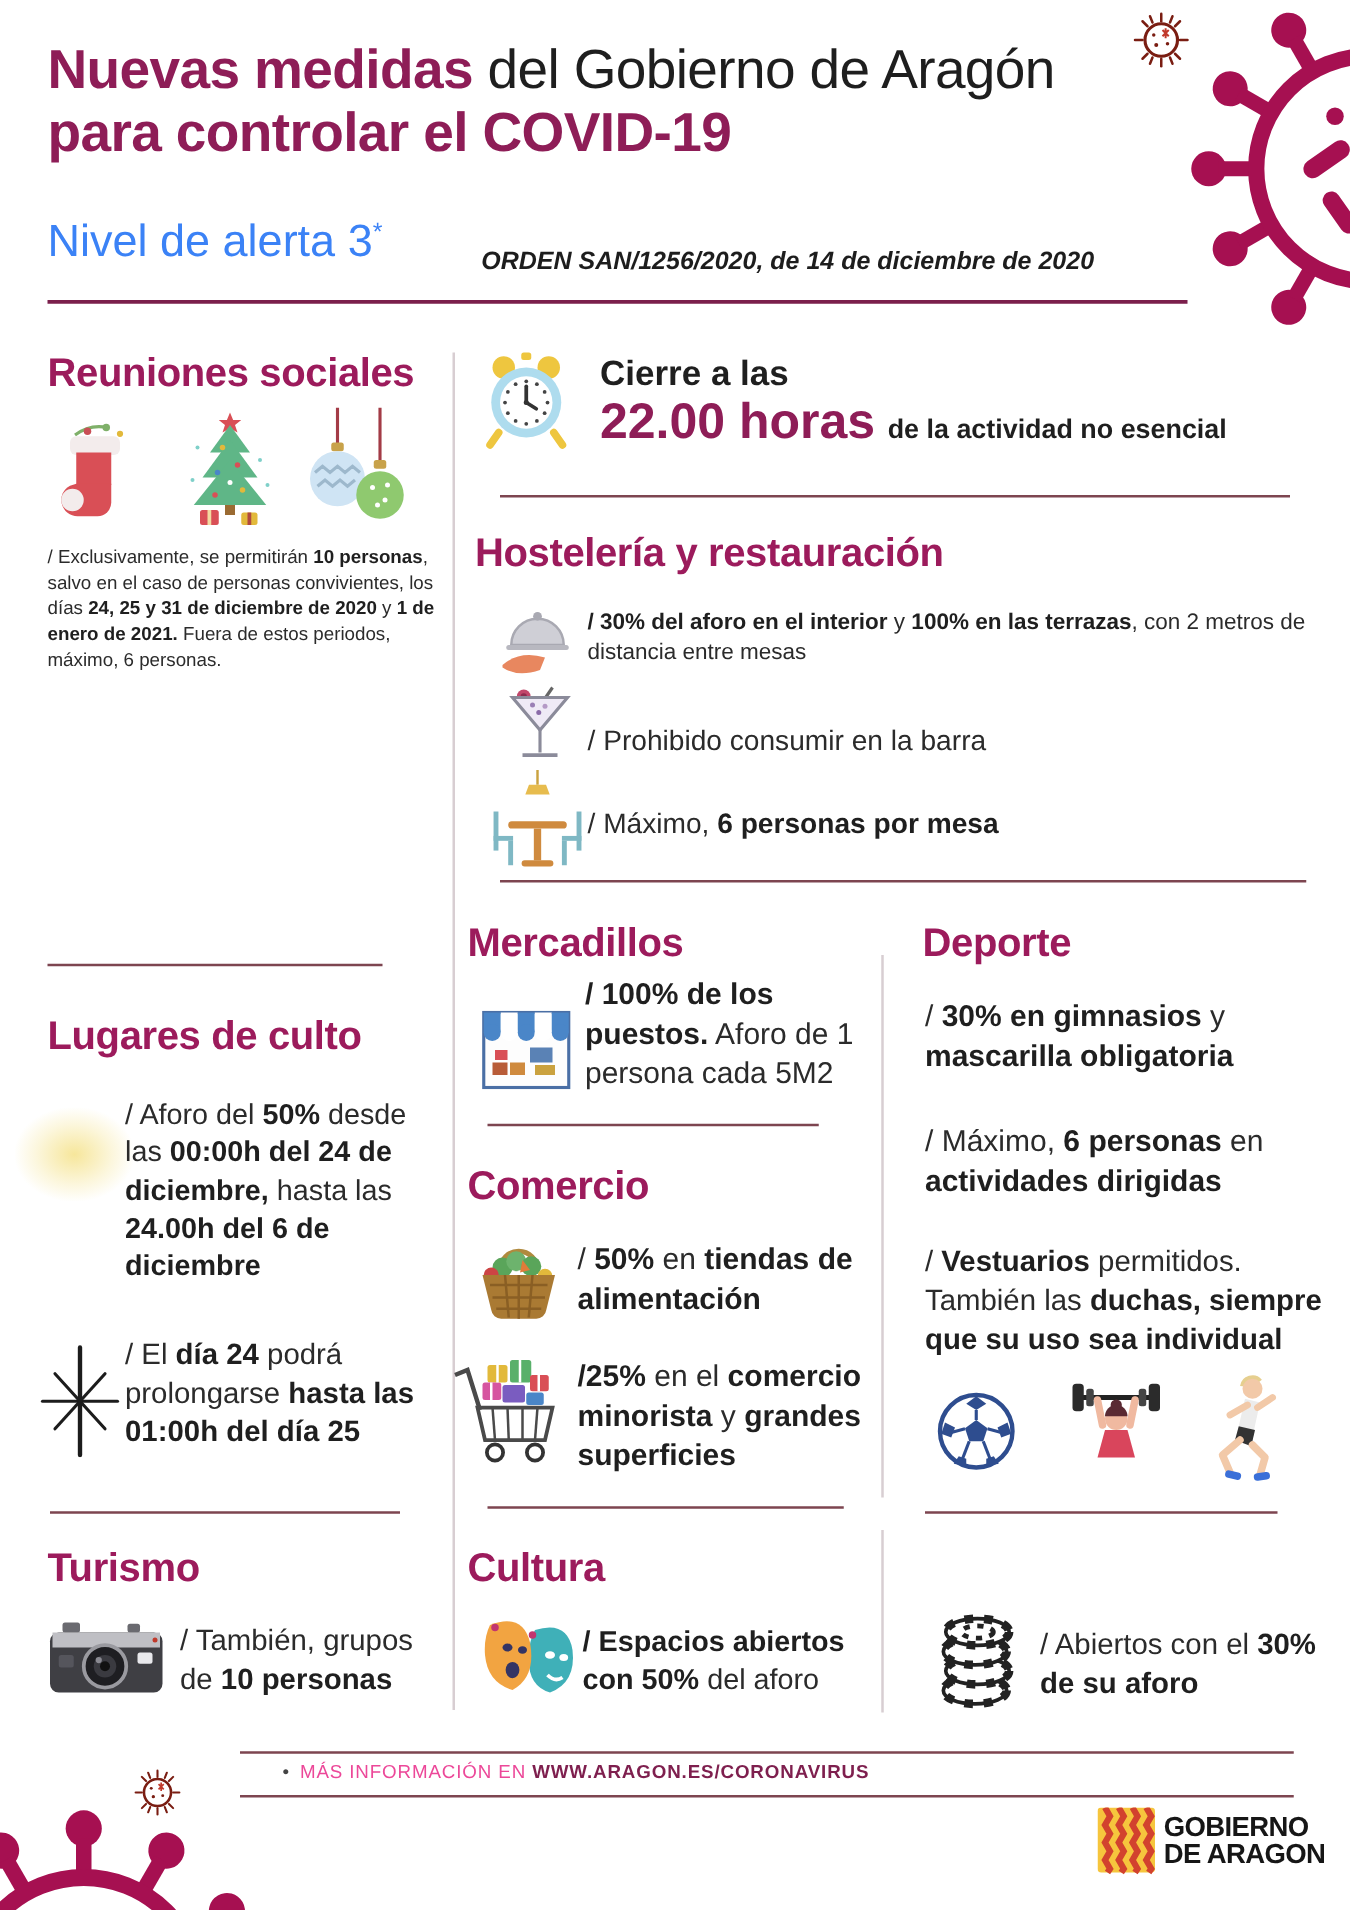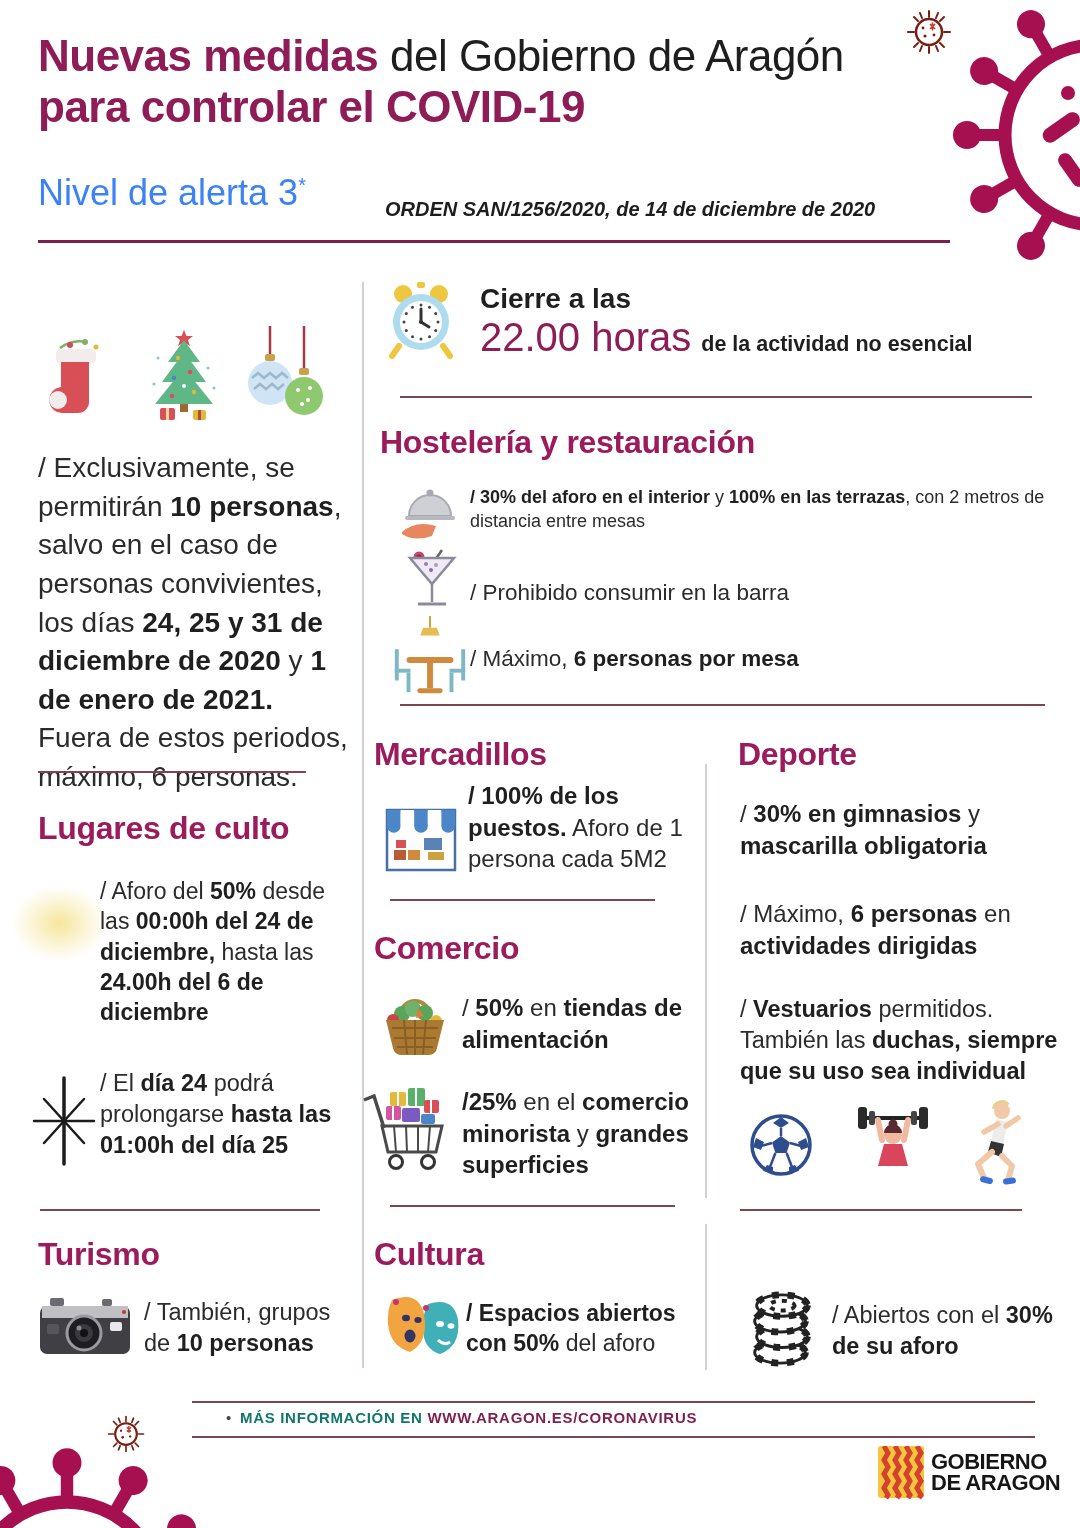--- a/index.html
+++ b/index.html
@@ -11,26 +11,26 @@
   .nivel{font-size:36px;color:#3b82f6;}
   .nivel sup{font-size:20px;}
   .orden{font-size:20px;font-style:italic;font-weight:700;color:#1d1d1d;}
   .sec-title{font-weight:700;color:#9c1b5c;font-size:32px;letter-spacing:-0.3px;}
   .body{font-size:24px;line-height:1.32;color:#2b2b2b;margin:0;}
   .body b{font-weight:700;color:#1f1f1f;}
   .hrule{position:absolute;background:#7d4550;height:2px;}
   .vrule{position:absolute;background:#d8ced2;width:2px;}
   .clock-l1{font-size:28px;font-weight:700;color:#1f1f1f;}
   .time-row{display:flex;align-items:baseline;}
-  .time-big{font-size:40px;font-weight:400;color:#8e1d57;}
+  .time-big{font-size:40px;font-weight:700;color:#8e1d57;}
   .time-rest{font-size:21.5px;font-weight:700;color:#1f1f1f;margin-left:10px;}
   .glow{background:radial-gradient(ellipse at center,rgba(244,224,130,0.8) 0%,rgba(244,224,130,0.28) 45%,rgba(244,224,130,0) 72%);}
   .foot-txt{font-size:15px;letter-spacing:0.7px;}
   .foot-bullet{color:#444;margin-right:8px;}
-  .foot-label{color:#0f766e;font-weight:700;}
+  .foot-label{color:#ec4899;font-weight:400;}
   .foot-url{color:#7e1f4e;font-weight:800;}
   .logo{display:flex;align-items:center;gap:7px;}
   .logo-text{font-size:22px;font-weight:800;line-height:0.95;letter-spacing:-0.5px;color:#161616;}
 </style>
 </head>
 <body>
 
 <div class="page">
 
   <svg width="0" height="0" style="position:absolute">
@@ -187,20 +187,21 @@
         <rect x="4" y="54" width="16" height="4"></rect>
         <rect x="16" y="58" width="4" height="20"></rect>
     <rect x="72" y="34" width="4" height="32"></rect>
         <rect x="60" y="54" width="16" height="4"></rect>
         <rect x="60" y="58" width="4" height="20"></rect>
       </g>
   </svg>
   <p class="abs body" style="left:470px;top:644px;width:590px;font-size:22.5px"><span>/ Máximo, </span><b>6 personas por mesa</b></p>
   <div class="hrule" style="left:400px;top:704px;width:645px"></div>
 
+  <div class="abs sec-title" style="left:38px;top:280px">Reuniones sociales</div>
   <svg class="abs" style="left:40px;top:334px" width="84" height="92" viewBox="0 0 84 92">
     <path d="M20 14 q12 -9 26 -6" stroke="#7fb069" stroke-width="2.5" fill="none"></path>
     <circle cx="30" cy="11" r="3" fill="#c94f56"></circle>
       <circle cx="45" cy="8" r="3" fill="#7fb069"></circle>
       <circle cx="56" cy="13" r="2.5" fill="#e2b93b"></circle>
     <rect x="16" y="15" width="40" height="15" rx="5" fill="#f3ecec"></rect>
     <rect x="21" y="28" width="28" height="26" fill="#d94f56"></rect>
     <path d="M21 53 H49 V68 A11 11 0 0 1 38 79 H22 A13 13 0 0 1 16 54.5 Z" fill="#d94f56"></path>
     <circle cx="18" cy="66" r="9" fill="#f3ecec"></circle>
   </svg>
@@ -238,21 +239,21 @@
     <polyline points="12,52 18,47 24,52 30,47 36,52 42,47 48,52" fill="none" stroke="#9db8cc" stroke-width="2.5"></polyline>
     <polyline points="14,63 20,58 26,63 32,58 38,63 44,58" fill="none" stroke="#9db8cc" stroke-width="2.5"></polyline>
     <circle cx="64" cy="70" r="19" fill="#8fc96f"></circle>
     <g fill="#fff">
         <circle cx="58" cy="64" r="2"></circle>
         <circle cx="68" cy="74" r="2"></circle>
         <circle cx="62" cy="78" r="2"></circle>
         <circle cx="70" cy="62" r="2"></circle>
       </g>
   </svg>
-  <p class="abs body" style="left:38px;top:449px;width:312px;font-size:28px;line-height:1.38"><span>/ Exclusivamente, se permitirán </span><b>10 personas</b><span>, salvo en el caso de personas convivientes, los días </span><b>24, 25 y 31 de diciembre de 2020</b><span> y </span><b>1 de enero de 2021.</b><span> Fuera de estos periodos, máximo, 6 personas.</span></p>
+  <p class="abs body" style="left:38px;top:436px;width:312px;font-size:15px;line-height:1.38"><span>/ Exclusivamente, se permitirán </span><b>10 personas</b><span>, salvo en el caso de personas convivientes, los días </span><b>24, 25 y 31 de diciembre de 2020</b><span> y </span><b>1 de enero de 2021.</b><span> Fuera de estos periodos, máximo, 6 personas.</span></p>
   <div class="hrule" style="left:38px;top:771px;width:268px"></div>
 
   <div class="abs sec-title" style="left:38px;top:810px">Lugares de culto</div>
   <div class="abs glow" style="left:12px;top:886px;width:95px;height:75px"></div>
   <p class="abs body" style="left:100px;top:876px;width:258px;font-size:23px"><span>/ Aforo del </span><b>50%</b><span>  desde las </span><b>00:00h del 24 de diciembre,</b><span> hasta las </span><b>24.00h del 6 de diciembre</b></p>
   <svg class="abs" style="left:26px;top:1076px" width="76" height="90" viewBox="0 0 76 90">
     <g stroke="#1c1c1c" stroke-linecap="round">
       <line x1="38" y1="2" x2="38" y2="88" stroke-width="3.5"></line>
       <line x1="8" y1="45" x2="68" y2="45" stroke-width="2.5"></line>
       <line x1="18" y1="23" x2="58" y2="67" stroke-width="2.5"></line>

